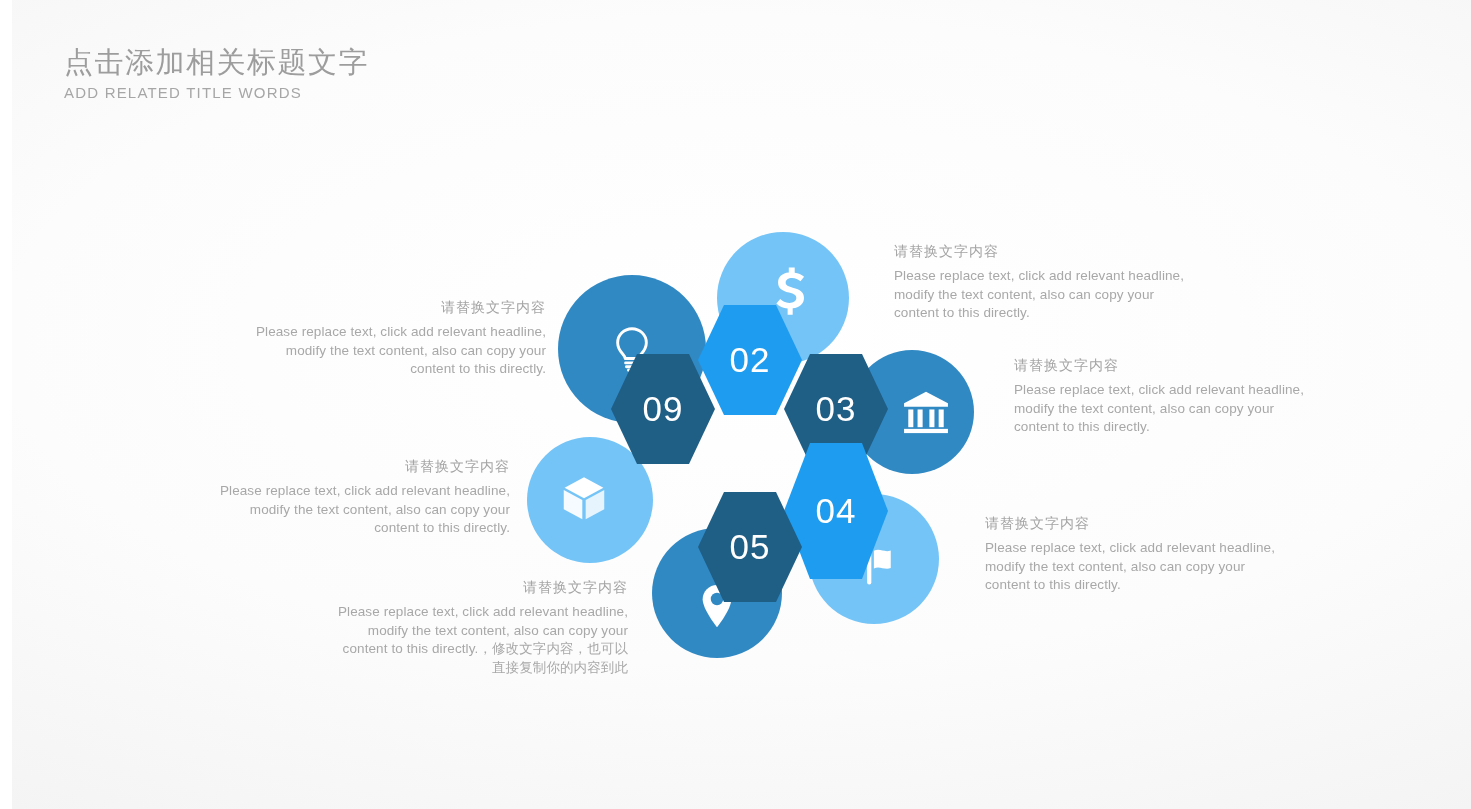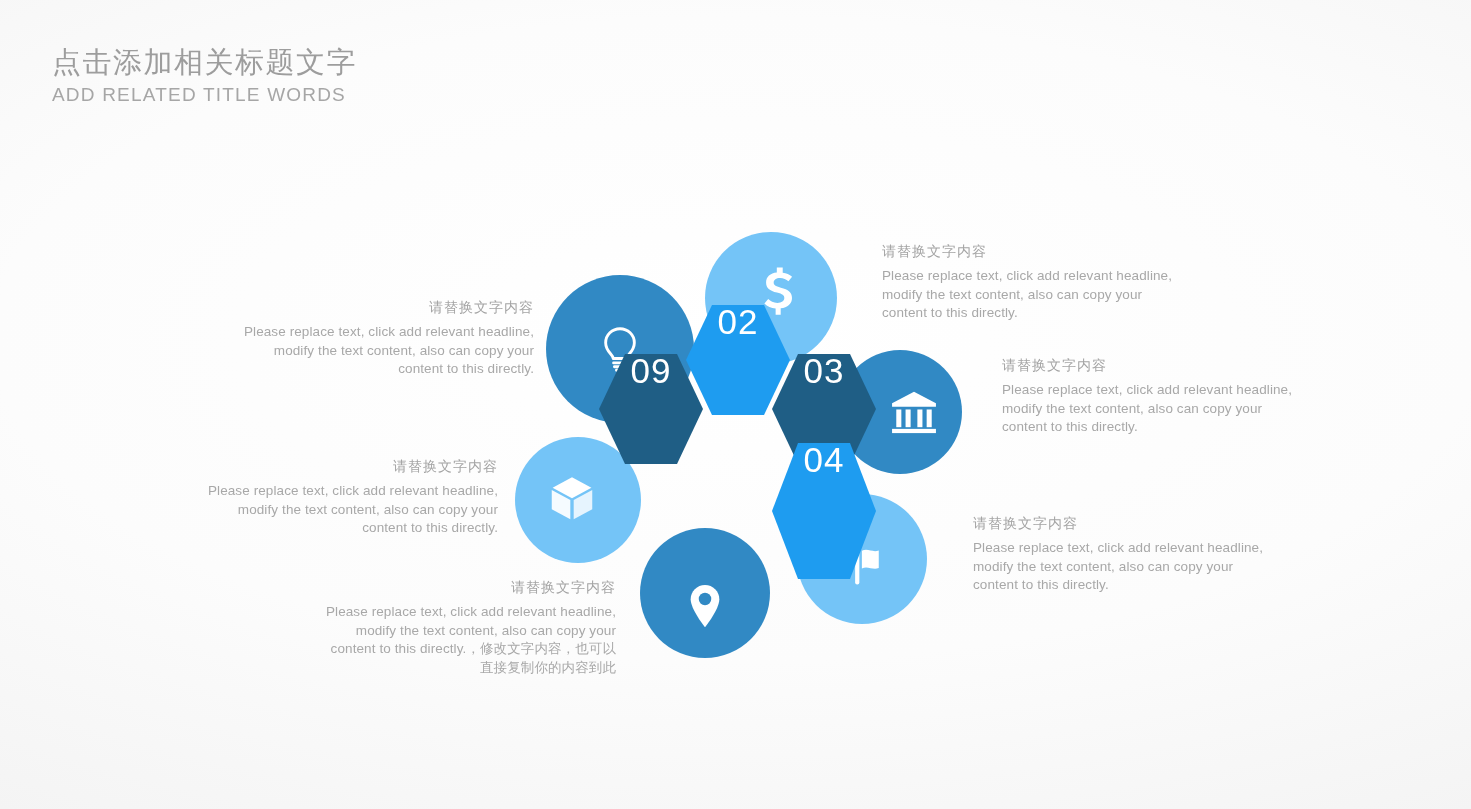--- a/index.html
+++ b/index.html
@@ -15,38 +15,39 @@
     background: #ffffff;
     position: relative;
   }
 
   
   .slide {
     position: absolute;
     inset: 0;
     background:
       radial-gradient(ellipse 120% 95% at 50% 42%, #ffffff 0%, #fcfcfc 42%, #f4f4f4 74%, #ececec 100%);
+    margin-left: 12px;
   }
 
   
   .title-block {
     position: absolute;
     left: 52px;
     top: 44px;
   }
   .title-cn {
     font-size: 29px;
     color: #9d9d9d;
     letter-spacing: 1.5px;
     line-height: 1.25;
     white-space: nowrap;
     font-weight: 400;
   }
   .title-en {
-    font-size: 19px;
+    font-size: 15px;
     color: #a6a6a6;
     letter-spacing: 1.2px;
     margin-top: 4px;
     white-space: nowrap;
     font-weight: 400;
   }
 
   
   .stage {
     position: absolute;
@@ -60,20 +61,21 @@
     position: absolute;
     border-radius: 50%;
     display: flex;
     align-items: center;
     justify-content: center;
   }
 
   .hex {
     position: absolute;
     display: flex;
+    align-items: center;
     justify-content: center;
     clip-path: polygon(25% 0%, 75% 0%, 100% 50%, 75% 100%, 25% 100%, 0% 50%);
   }
   .hex .num {
     color: #ffffff;
     font-size: 35px;
     font-weight: 400;
     letter-spacing: 1px;
     line-height: 1;
     transform: translateY(-1px);
@@ -188,20 +190,23 @@
     </div>
 
     <div class="hex" style="left:772px; top:354px; width:104px; height:110px; background:#1F5E85;">
       <span class="num">03</span>
     </div>
 
     <div class="hex" style="left:772px; top:443px; width:104px; height:136px; background:#1E9CF0;">
       <span class="num">04</span>
     </div>
 
+    <div class="hex" style="left:686px; top:492px; width:104px; height:110px; background:#1F5E85;">
+      <span class="num">05</span>
+    </div>
 
 
     <div class="txt right-al" style="left:238px; top:298px; width:296px;">
       <div class="head">请替换文字内容</div>
       <div class="body">Please replace text, click add relevant headline, modify the text content, also can copy your content to this directly.</div>
     </div>
 
     <div class="txt left-al" style="left:882px; top:242px; width:302px;">
       <div class="head">请替换文字内容</div>
       <div class="body">Please replace text, click add relevant headline, modify the text content, also can copy your content to this directly.</div>

